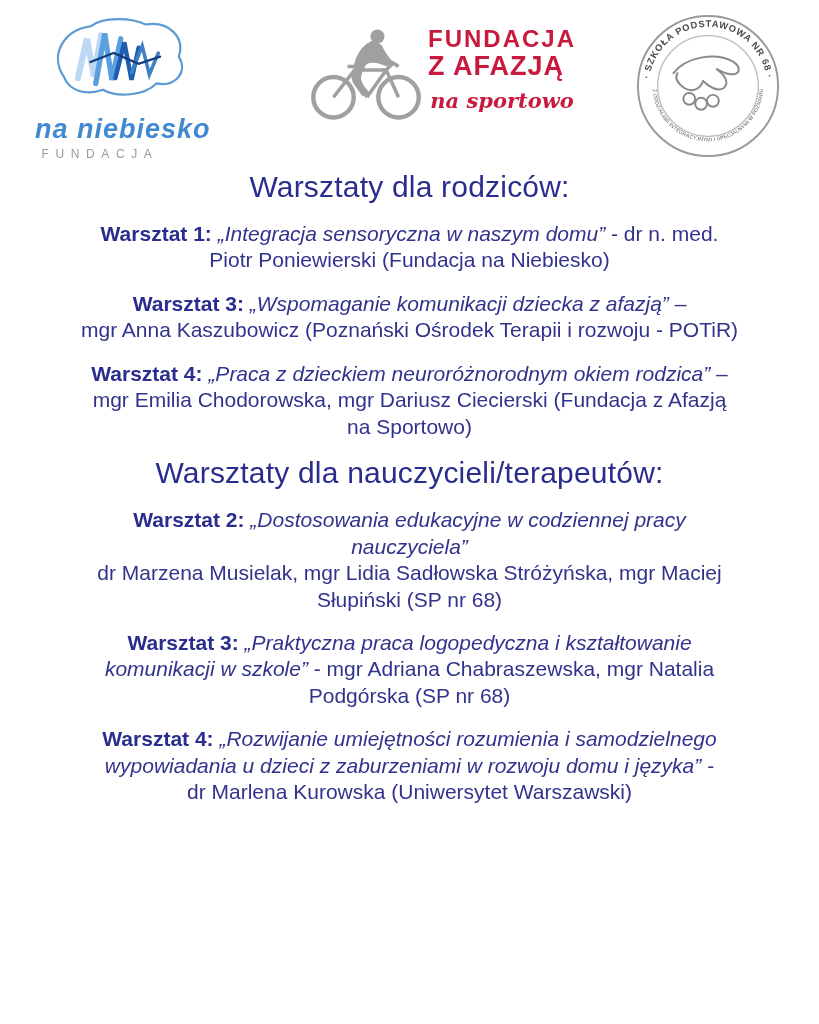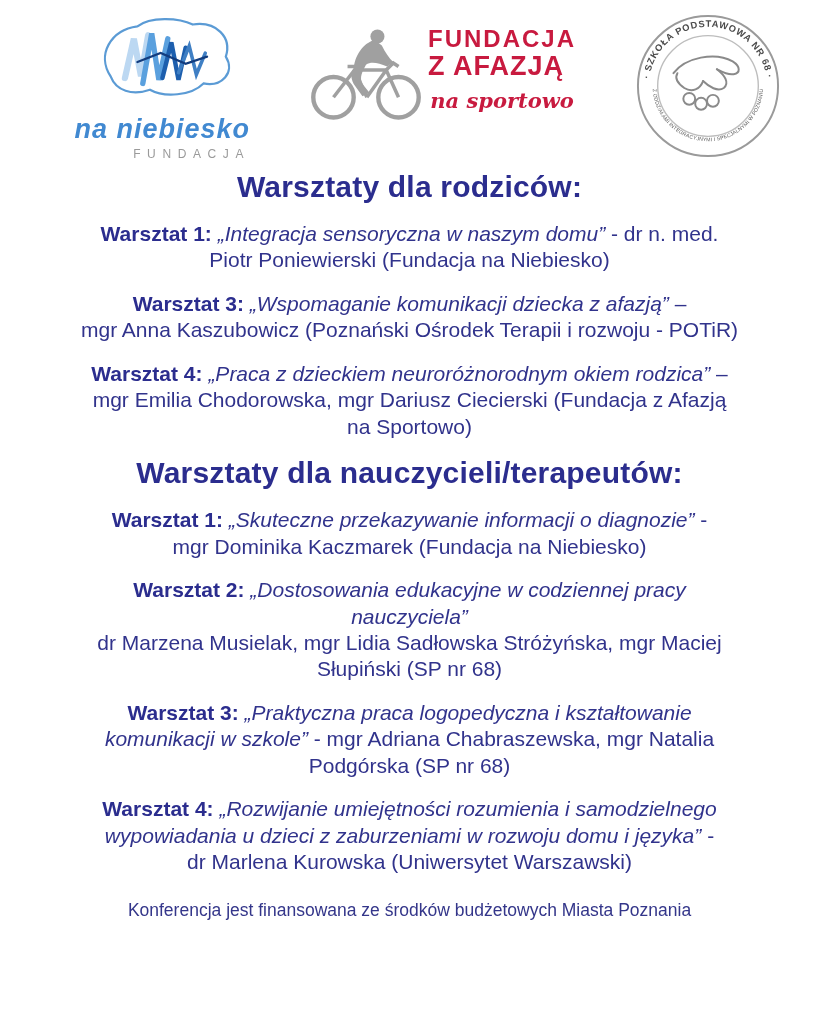--- a/index.html
+++ b/index.html
@@ -11,41 +11,41 @@
     background:#ffffff;
     font-family:"Liberation Sans", sans-serif;
     color:#2e3190;
     overflow:hidden;
   }
   
   .logos {
     display:flex; justify-content:center; align-items:flex-start;
     gap:58px; padding-top:12px; height:162px;
   }
-  .logo-nn { width:215px; text-align:right; }
+  .logo-nn { width:215px; text-align:left; }
   .logo-nn .script {
     font-style:italic; font-weight:bold; font-size:27px;
     color:#4189d1; letter-spacing:1px; line-height:1;
   }
   .logo-nn .sub {
     font-size:12px; color:#9a9a9a; letter-spacing:0.55em;
     margin-top:4px; padding-left:0.55em;
   }
   .logo-za { display:flex; align-items:flex-start; gap:4px; padding-top:14px; }
   .logo-za .txt { display:flex; flex-direction:column; align-items:flex-start; }
   .logo-za .t1 { color:#c81a3f; font-weight:bold; font-size:24px; letter-spacing:2px; line-height:1.1; }
   .logo-za .t2 { color:#c81a3f; font-weight:bold; font-size:27px; letter-spacing:1px; line-height:1.1; }
   .logo-za .t3 {
     color:#c81a3f; font-style:italic; font-weight:bold; font-size:21px;
     font-family:"DejaVu Serif", serif; margin-top:6px; align-self:center;
   }
   .logo-sp { width:150px; }
   
   .section-heading {
-    text-align:center; font-size:30px; font-weight:bold;
+    text-align:center; font-size:30px; font-weight:normal;
     color:#2b2d8e; letter-spacing:0.2px;
   }
   .h1 { margin-top:8px; }
   .h2 { margin-top:16px; }
   .workshop {
     width:792px; margin:17px auto 0; text-align:center;
     font-size:21px; line-height:1.26; color:#31338c;
   }
   .workshop b { font-weight:bold; color:#2b2d8e; }
   .workshop i { font-style:italic; margin-left:0.28em; white-space:pre-line; }
@@ -130,31 +130,28 @@
 
   <p class="workshop"><b>Warsztat 3:</b><i>„Wspomaganie komunikacji dziecka z afazją”</i><span class="wtail"> –
 mgr Anna Kaszubowicz (Poznański Ośrodek Terapii i rozwoju - POTiR)</span></p>
 
   <p class="workshop"><b>Warsztat 4:</b><i>„Praca z dzieckiem neuroróżnorodnym okiem rodzica”</i><span class="wtail"> –
 mgr Emilia Chodorowska, mgr Dariusz Ciecierski (Fundacja z Afazją
 na Sportowo)</span></p>
 
   <h1 class="section-heading h2">Warsztaty dla nauczycieli/terapeutów:</h1>
 
-  <p class="workshop"><b>Warsztat 1:</b><i>„Skuteczne przekazywanie informacji o diagnozie”</i><span class="wtail"> -
-mgr Dominika Kaczmarek (Fundacja na Niebiesko)</span></p>
 
   <p class="workshop"><b>Warsztat 2:</b><i>„Dostosowania edukacyjne w codziennej pracy
 nauczyciela”</i><span class="wtail">
 dr Marzena Musielak, mgr Lidia Sadłowska Stróżyńska, mgr Maciej
 Słupiński (SP nr 68)</span></p>
 
   <p class="workshop"><b>Warsztat 3:</b><i>„Praktyczna praca logopedyczna i kształtowanie
 komunikacji w szkole”</i><span class="wtail"> - mgr Adriana Chabraszewska, mgr Natalia
 Podgórska (SP nr 68)</span></p>
 
   <p class="workshop"><b>Warsztat 4:</b><i>„Rozwijanie umiejętności rozumienia i samodzielnego
 wypowiadania u dzieci z zaburzeniami w rozwoju domu i języka”</i><span class="wtail"> -
 dr Marlena Kurowska (Uniwersytet Warszawski)</span></p>
 
-  <div class="footer">Konferencja jest finansowana ze środków budżetowych Miasta Poznania</div>
 
 </div>
 
 </body></html>

